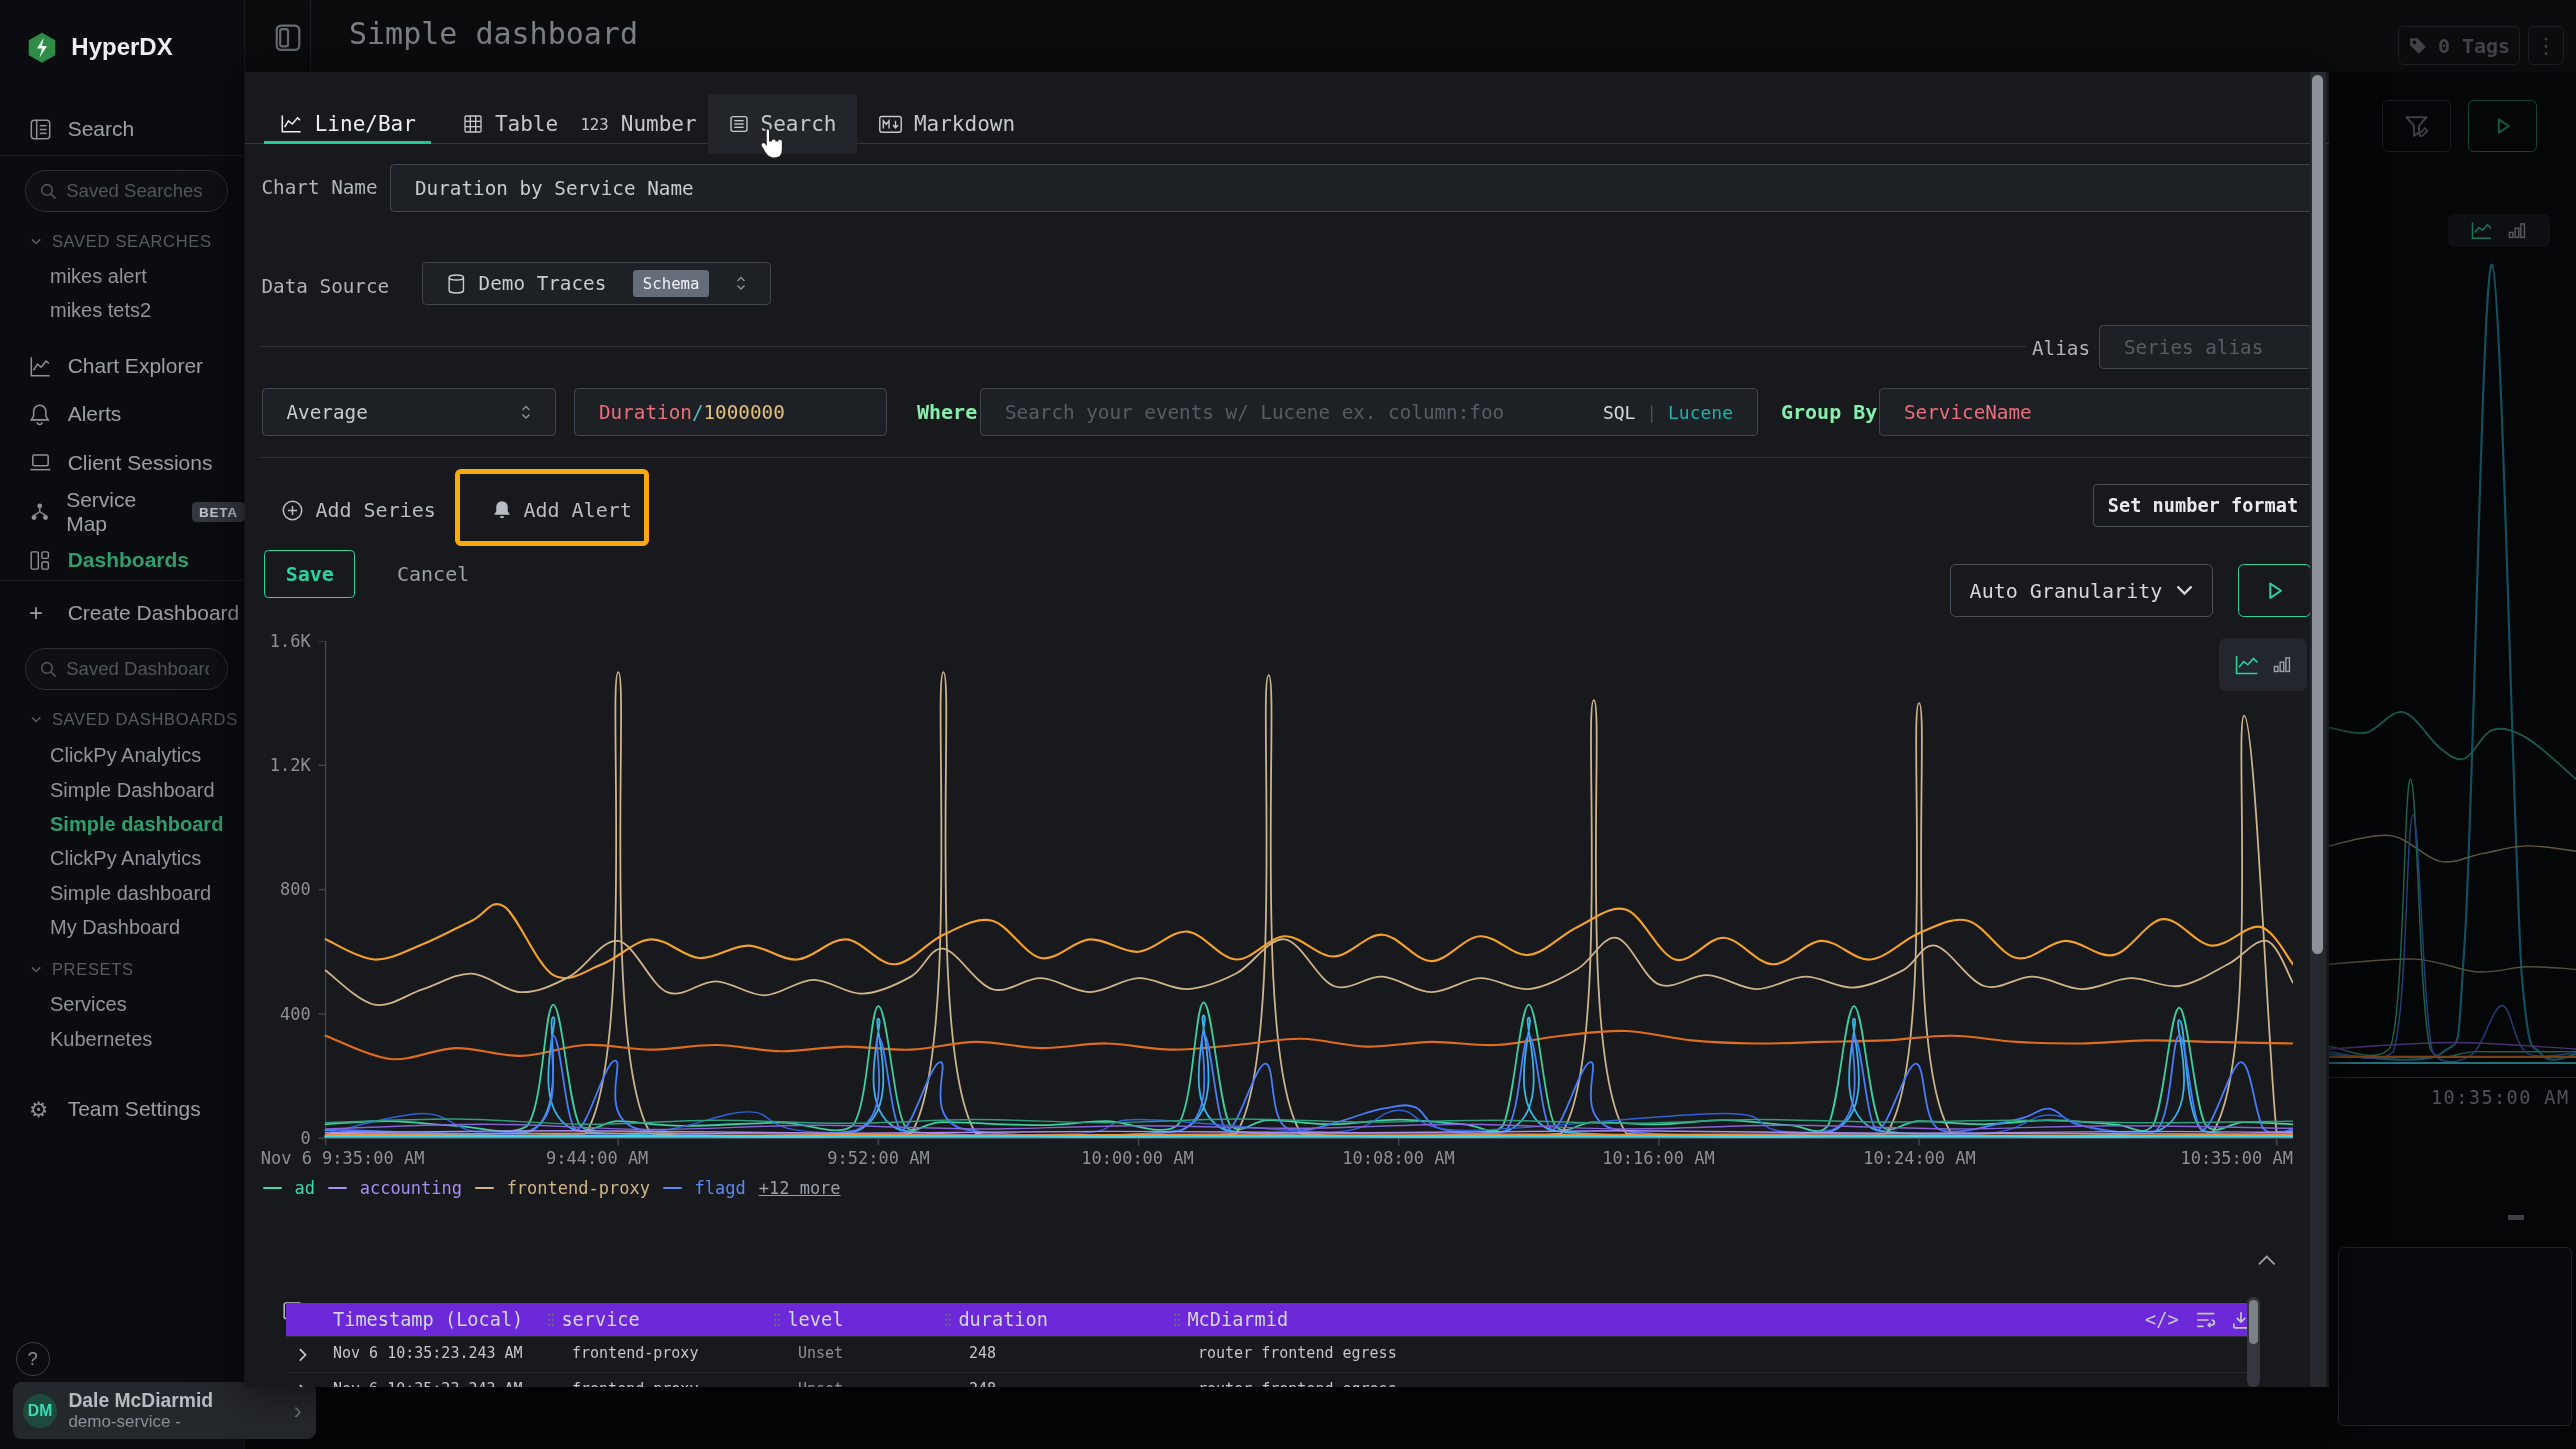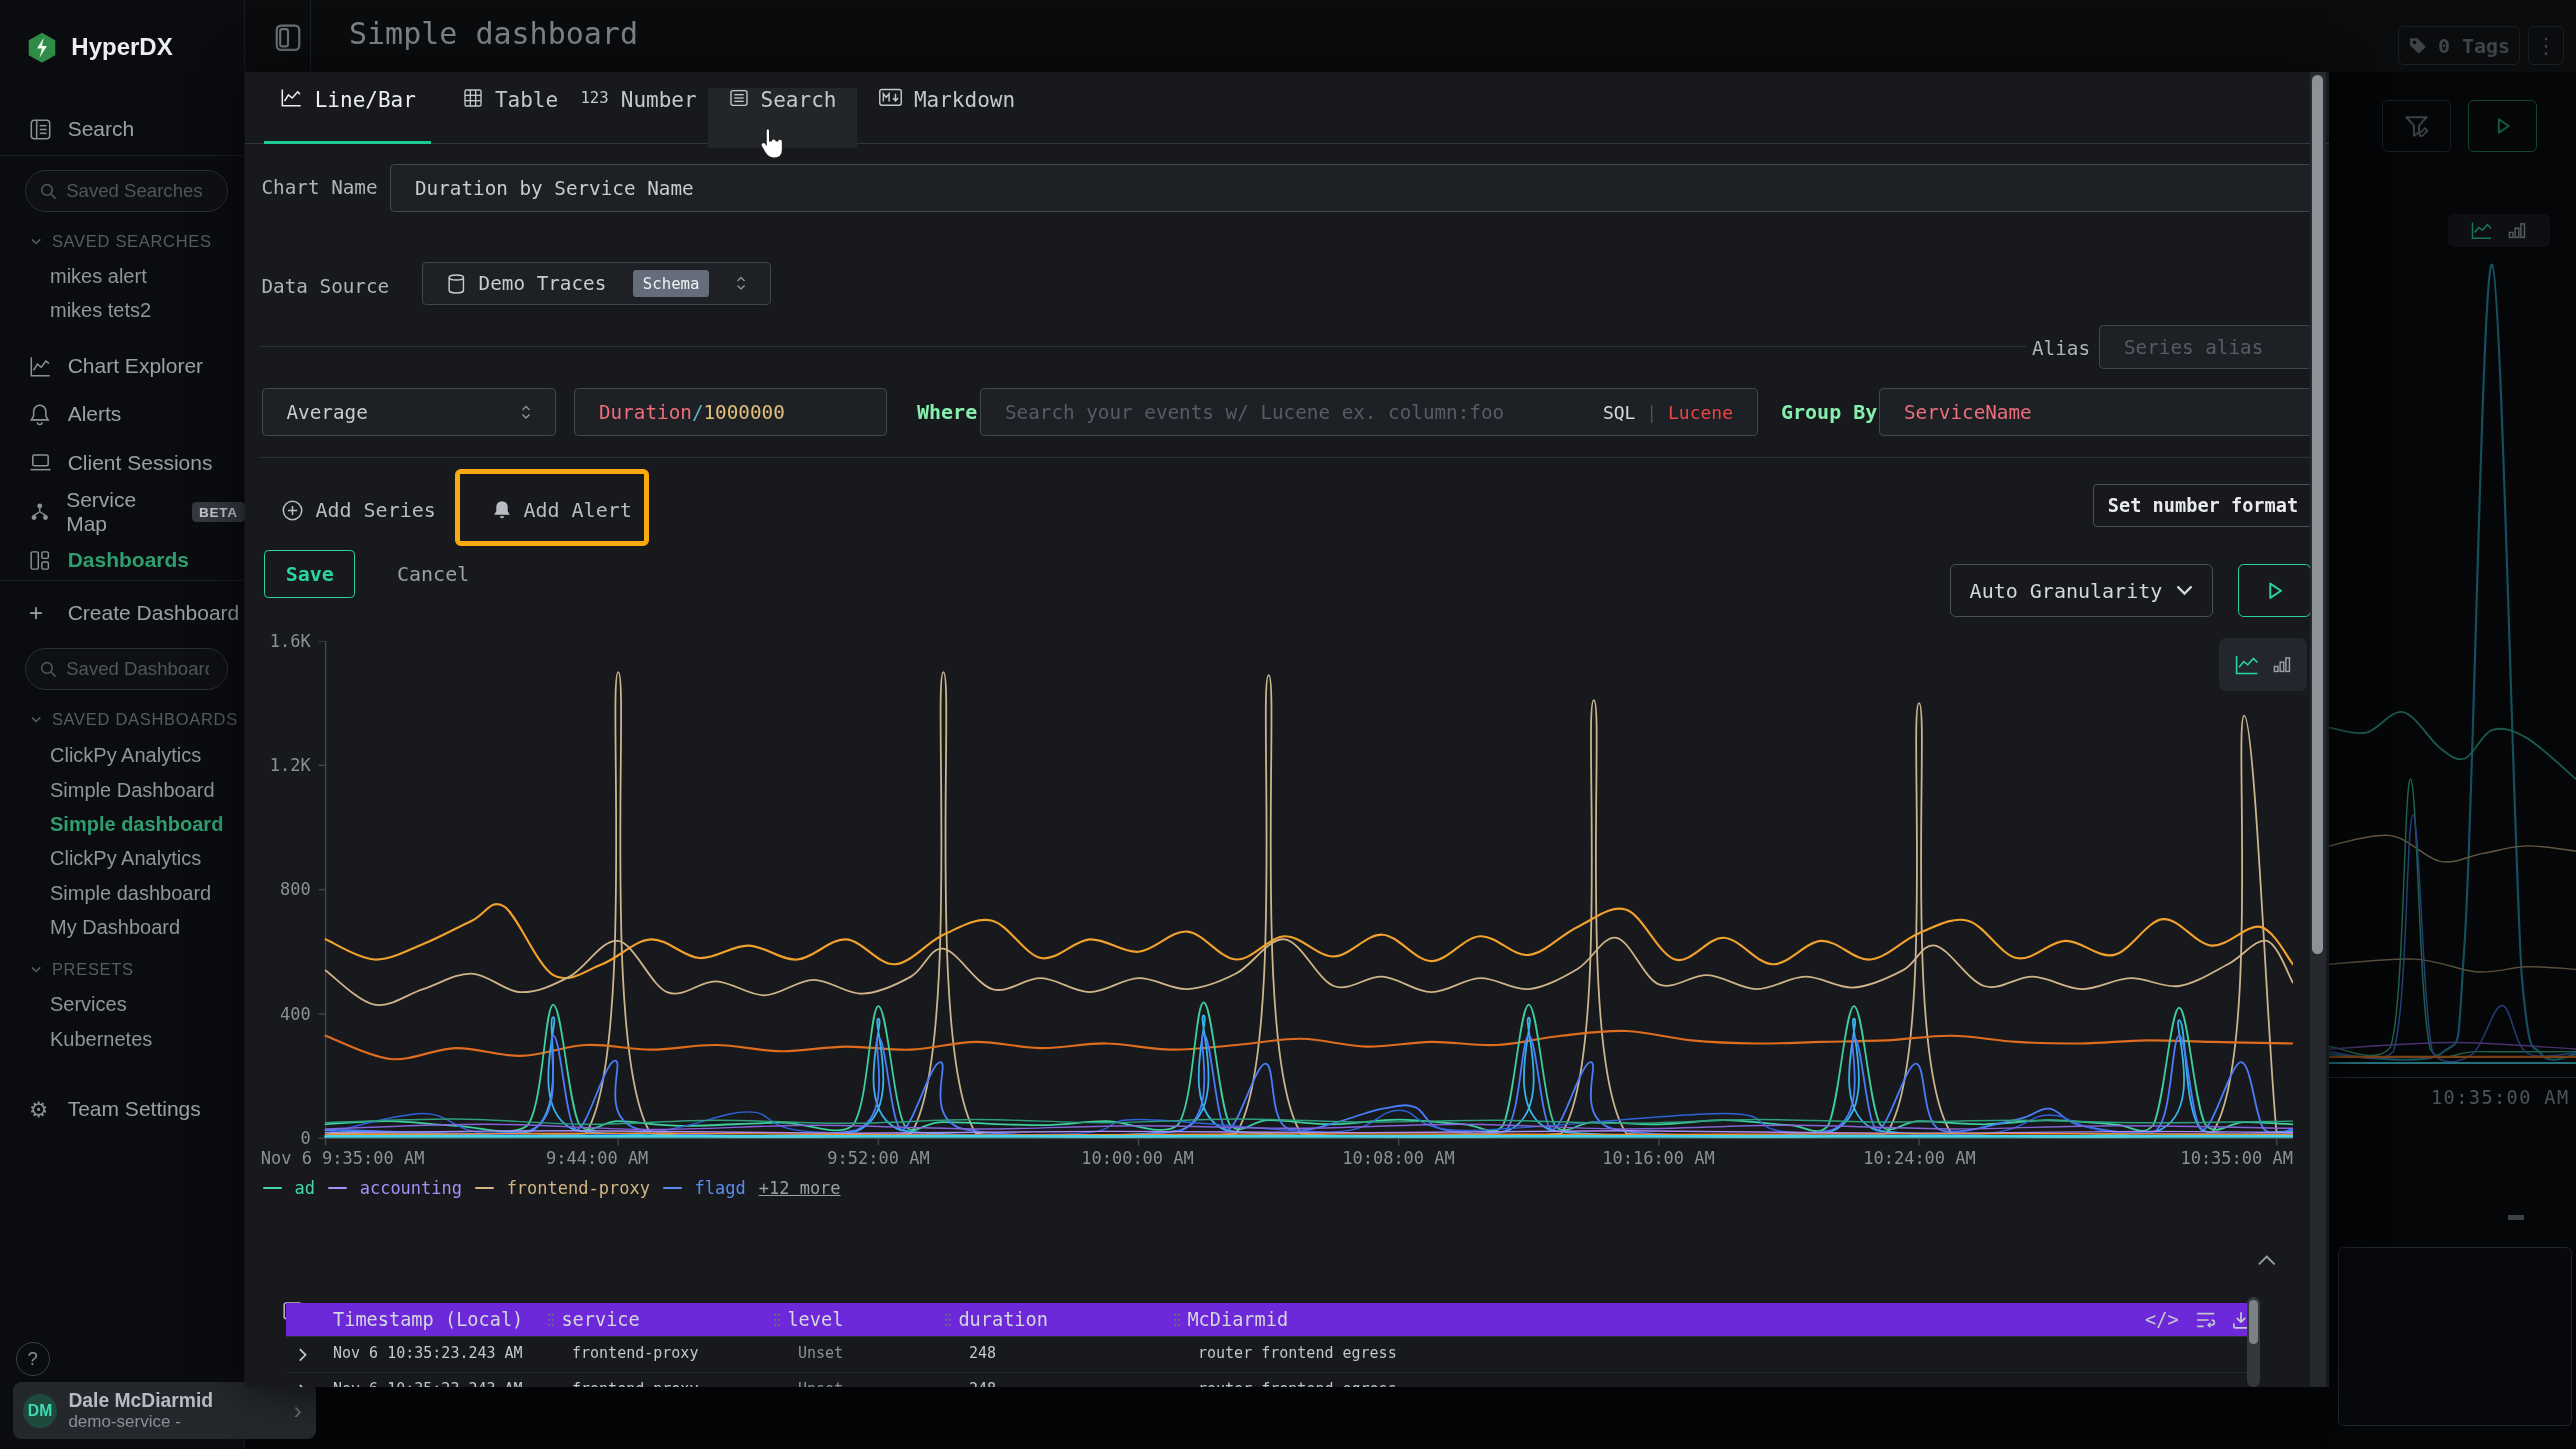--- a/index.html
+++ b/index.html
@@ -37,21 +37,21 @@
   
   #topbar { position:absolute; left:245px; top:0; width:2331px; height:72px; background:#0b0c0e; }
   #page-title { position:absolute; left:104px; top:15.7px; font-size:30px; color:#7d838a; }
   .dim { opacity:.55; }
   .tb-btn { position:absolute; border:0.7px solid #2b2f34; border-radius:5.7px;
             display:flex; align-items:center; justify-content:center; color:#6a7077; cursor:pointer; }
 
   
   #modal { position:absolute; left:245px; top:72px; width:2084px; height:1315px;
            background:#17191d; z-index:5; overflow:hidden; box-shadow:0 0 43px rgba(0,0,0,.7); }
-  .tab { position:absolute; top:16px; height:60px; display:flex; align-items:flex-start; justify-content:center;
+  .tab { position:absolute; top:22px; height:60px; display:flex; align-items:center; justify-content:center;
          gap:12px; color:#c3c8cd; font-size:21px; cursor:pointer; }
   .tab.active { color:#eceef0; }
   .tab.hover { background:#22262b; }
   .lbl { color:#aeb4ba; font-size:19.3px; }
   .inp { position:absolute; background:#1d2025; border:0.7px solid #41474f; border-radius:4.3px;
          display:flex; align-items:center; padding:0 24px; font-size:19.3px; color:#c7ccd1; }
   .inp input { background:transparent; border:none; outline:none; color:#c7ccd1; font-size:19.3px;
                width:100%; font-family:"DejaVu Sans Mono",monospace; }
   .inp input::placeholder { color:#575d64; }
   .chev-updown { display:flex; flex-direction:column; gap:1.4px; margin-left:auto; }
@@ -368,21 +368,21 @@
       <span style="color:#e5c07b;">1000000</span>
   </div>
 
   <div class="abs bold-lbl" style="left:665px;top:328px;">Where</div>
 
   <div class="inp" style="left:735px;top:316px;width:778px;height:48px;gap:14.3px;">
     <input style="flex: 1 1 0%;" placeholder="Search your events w/ Lucene ex. column:foo">
     <span style="font-size:18px;white-space:nowrap;">
       <span style="color:#d7dadd;">SQL</span>
       <span style="color:#4a4f55;">|</span>
-      <span style="color:#ef4444;">Lucene</span>
+      <span style="color:#14b8a6;">Lucene</span>
     </span>
   </div>
 
   <div class="abs bold-lbl" style="left:1529px;top:328px;">Group By</div>
   <div class="inp" style="left:1634px;top:316px;width:434px;height:48px;">
     <span style="color:#ee6e7c;">ServiceName</span>
   </div>
 
   <div class="abs" style="left:14.3px;top:385px;width:2055px;height:0.7px;background:#2e3237;"></div>
 

